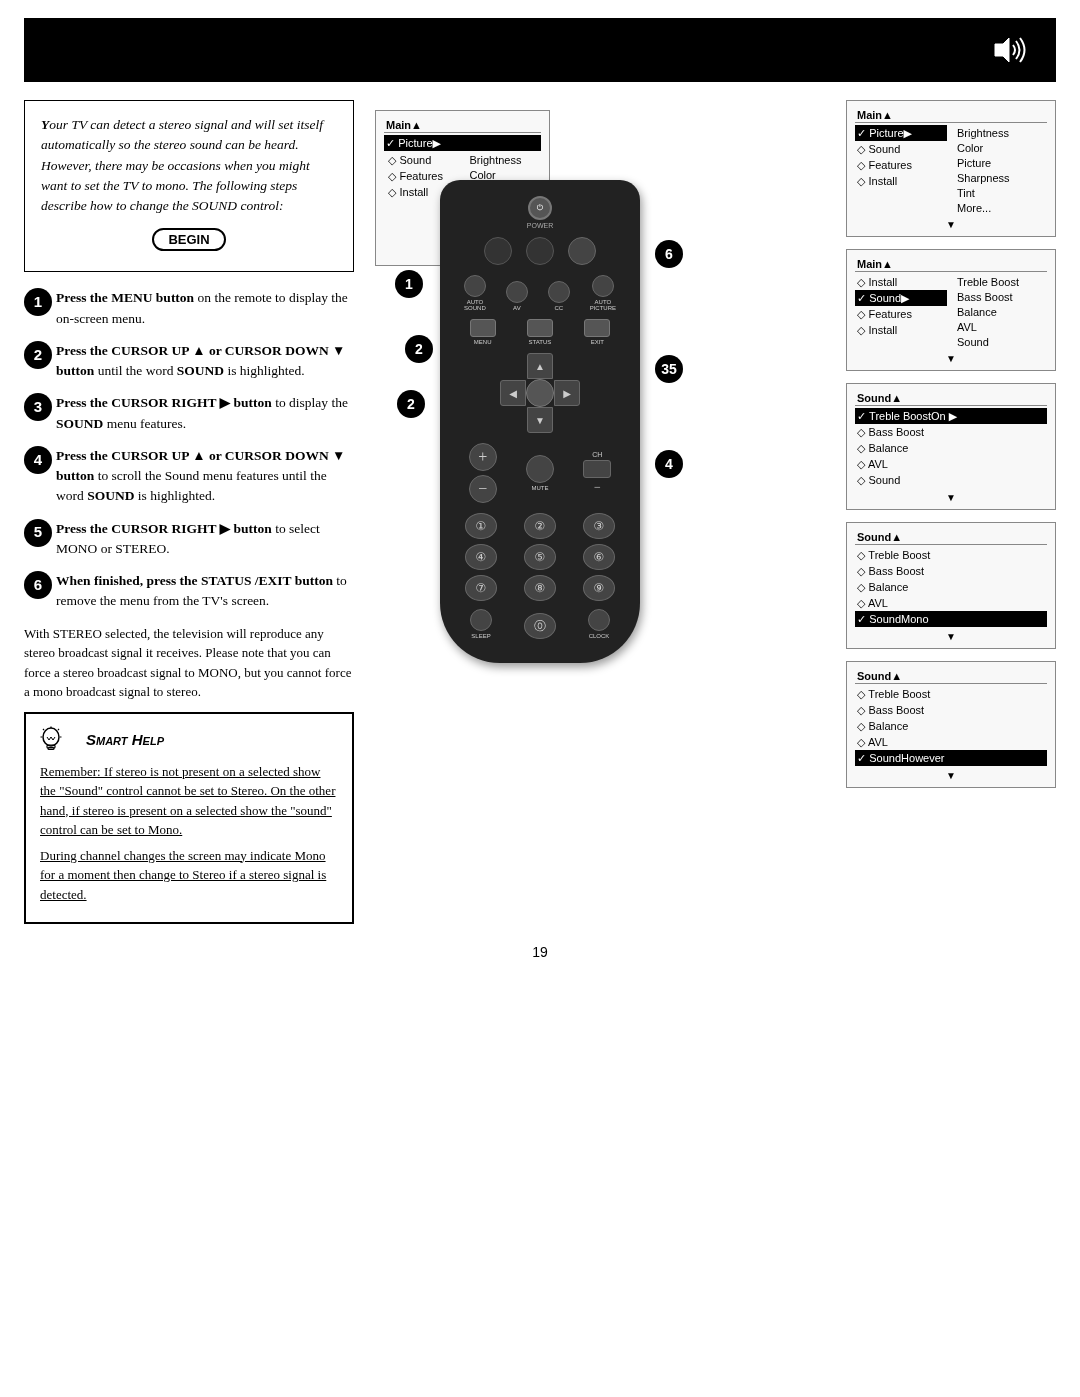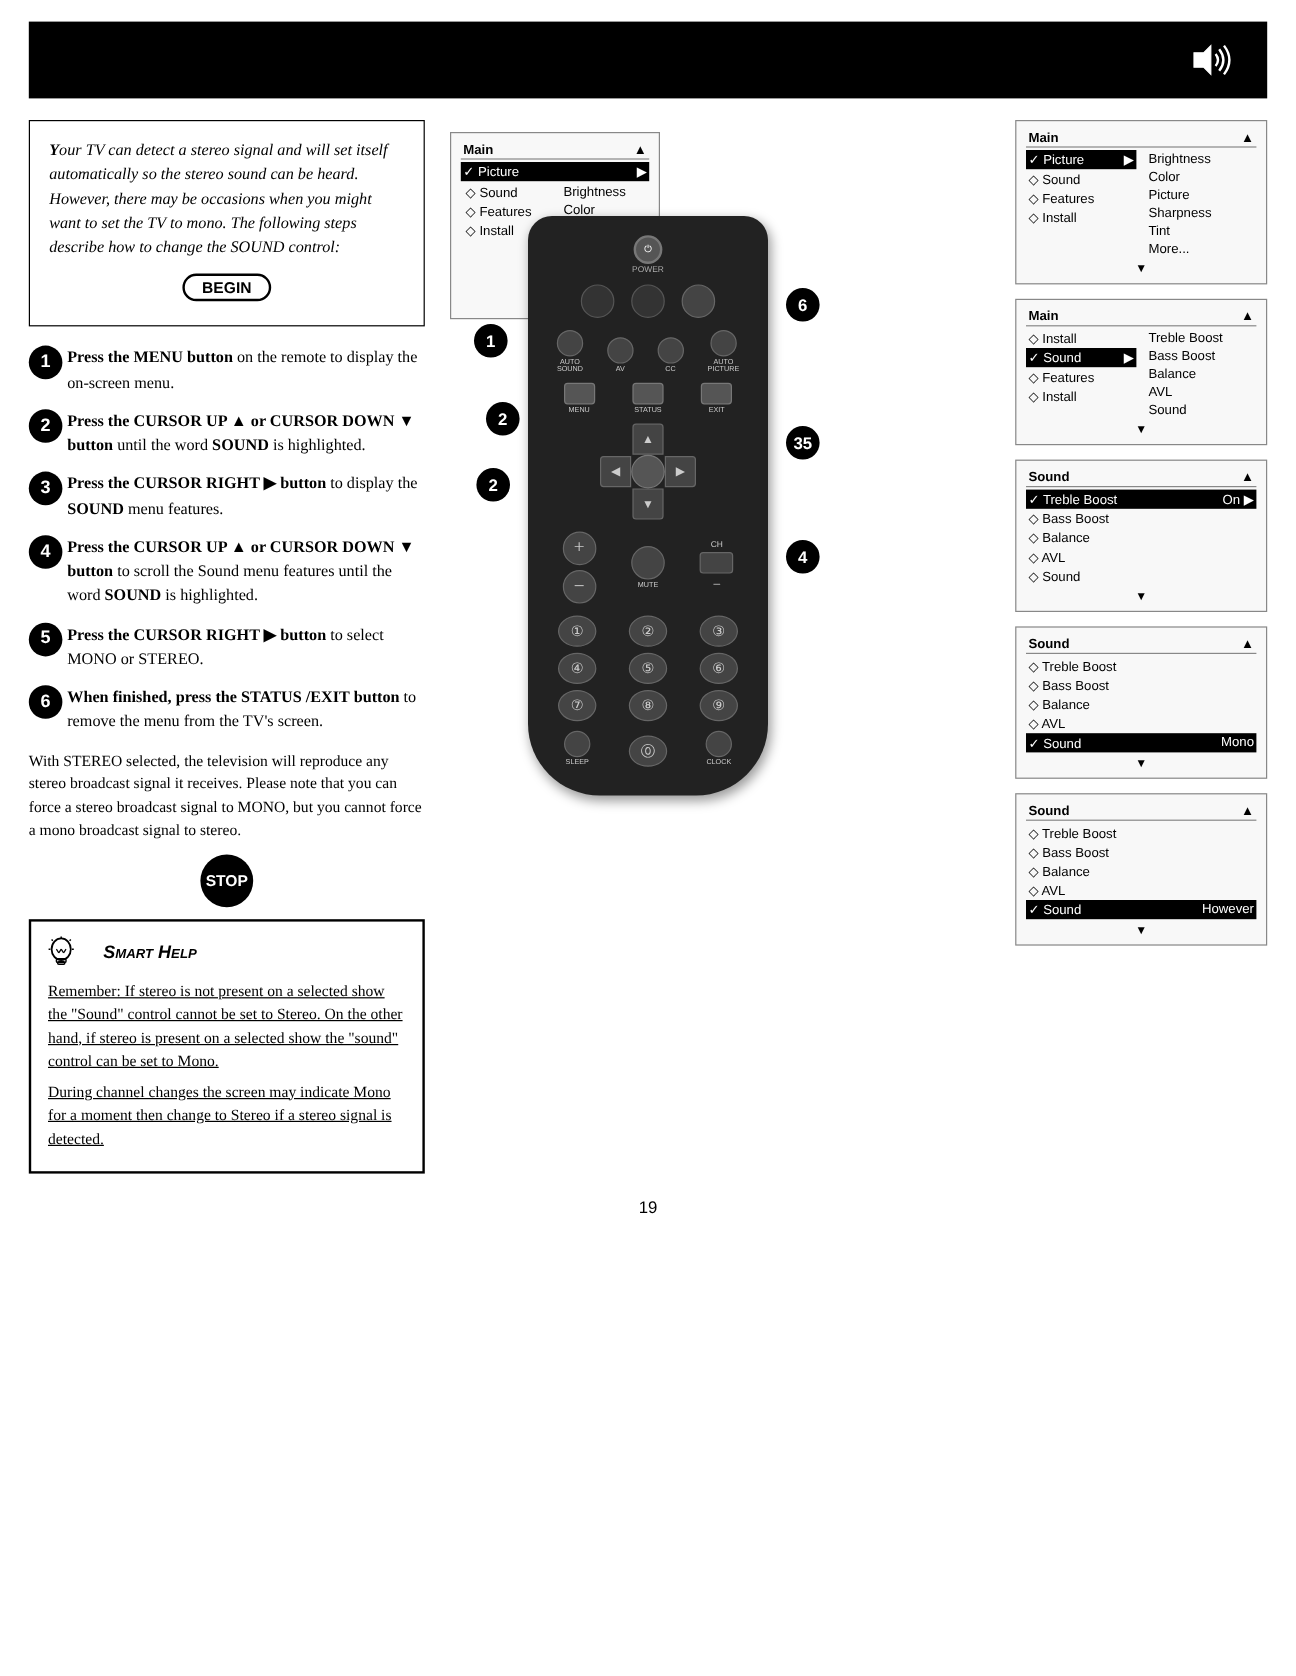--- a/index.html
+++ b/index.html
@@ -163,21 +163,21 @@
     .menu-box {
       border: 1.5px solid #888;
       background: #f8f8f8;
       padding: 6px 8px;
       font-size: 11px;
       font-family: Arial, sans-serif;
       width: 100%;
     }
     .menu-box .menu-row {
       display: flex;
-      justify-content: space-between;
+      justify-content: flex-start;
       padding: 1.5px 2px;
     }
     .menu-box .menu-row.header-row {
       font-weight: bold;
       border-bottom: 1px solid #888;
       margin-bottom: 2px;
     }
     .menu-box .menu-row.selected-row {
       background: #000;
       color: #fff;
@@ -284,23 +284,20 @@
         <span class="step-text">
           <b>When finished, press the STATUS /EXIT button</b> to remove the menu from the TV's screen.
         </span>
       </div>
     </div>
 
     <p style="font-size:13px; line-height:1.5; margin: 10px 0;">
       With STEREO selected, the television will reproduce any stereo broadcast signal it receives. Please note that you can force a stereo broadcast signal to MONO, but you cannot force a mono broadcast signal to stereo.
     </p>
 
-    <div class="stop-badge">
-      <div class="stop-circle">STOP</div>
-    </div>
 
     <div class="smart-help-box">
       <div class="smart-help-header">
         <svg width="22" height="28" viewBox="0 0 22 28">
           <ellipse cx="11" cy="11" rx="8" ry="9" fill="none" stroke="#000" stroke-width="1.5"></ellipse>
           <rect x="7" y="19" width="8" height="3" rx="1" fill="none" stroke="#000" stroke-width="1.2"></rect>
           <rect x="8" y="21.5" width="6" height="2" rx="1" fill="none" stroke="#000" stroke-width="1.2"></rect>
           <line x1="11" y1="2" x2="11" y2="0.5" stroke="#000" stroke-width="1.2"></line>
           <line x1="4" y1="4" x2="3" y2="3" stroke="#000" stroke-width="1.2"></line>
           <line x1="18" y1="4" x2="19" y2="3" stroke="#000" stroke-width="1.2"></line>

